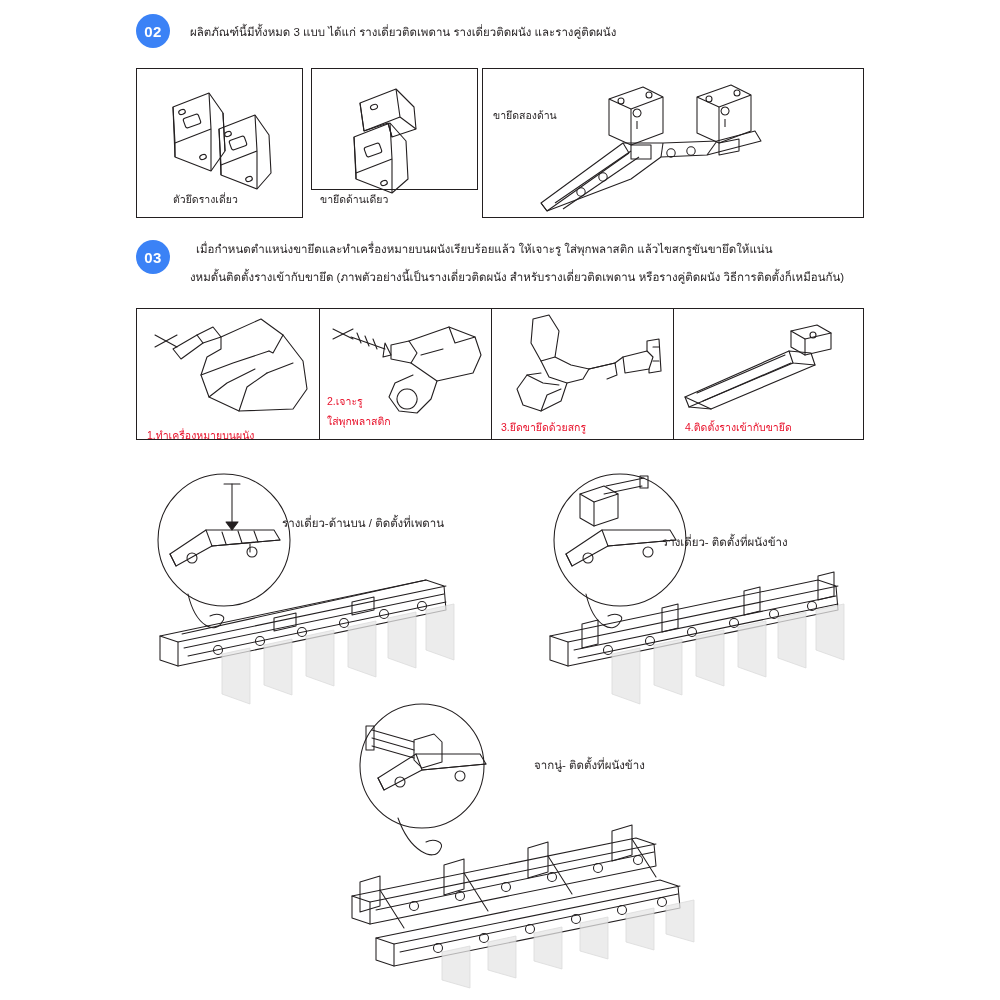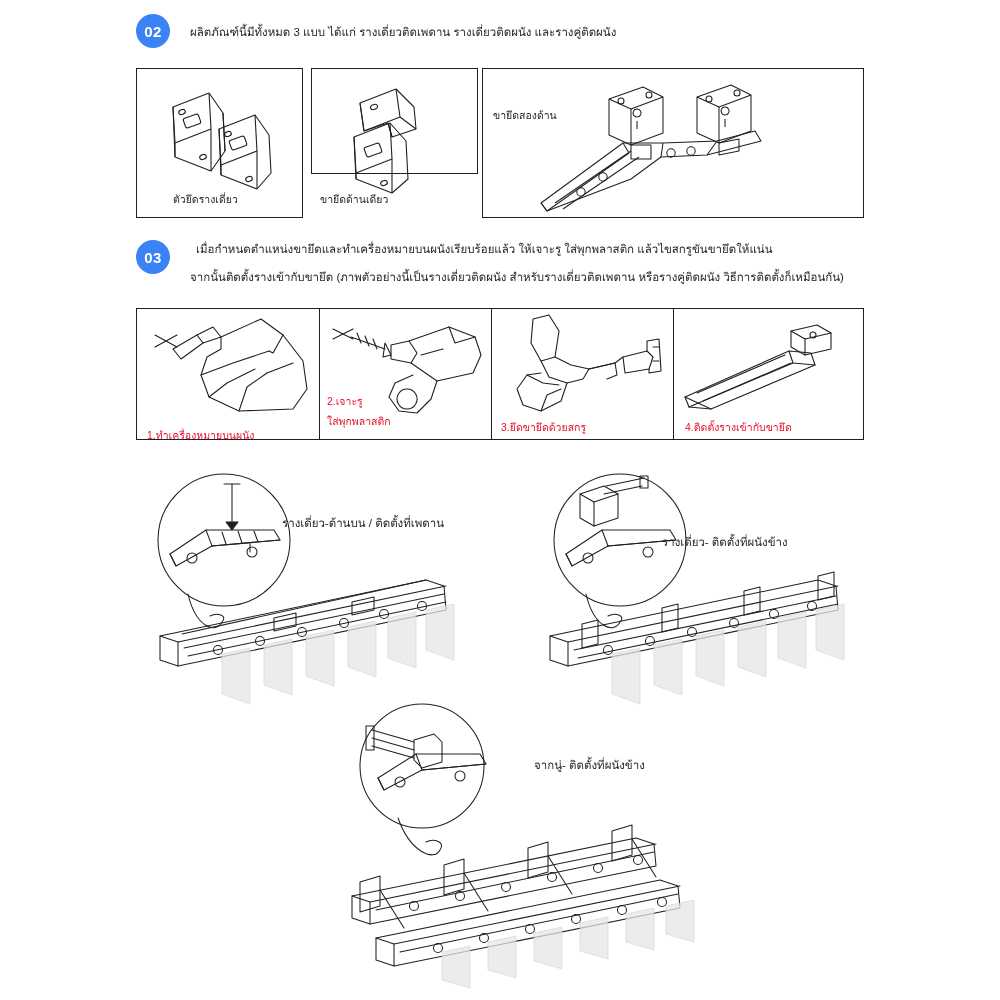--- a/index.html
+++ b/index.html
@@ -110,21 +110,21 @@
       <path d="M104 30 L106 66 L106 104"></path>
       <path d="M70 80 L106 66"></path>
       <rect x="79" y="53" width="16" height="10" rx="2" transform="rotate(-20 87 58)"></rect>
       <ellipse cx="77" cy="49" rx="3.4" ry="2.4" transform="rotate(-20 77 49)"></ellipse>
       <ellipse cx="98" cy="94" rx="3.4" ry="2.4" transform="rotate(-20 98 94)"></ellipse>
     </g>
   </svg>
   <div class="panel-caption" style="left:8px; top:122px;margin-left:28px;">ตัวยึดรางเดี่ยว</div>
 </div>
 
-<div class="panel" style="left:311px; top:68px; width:167px; height:106px;">
+<div class="panel" style="left:311px; top:68px; width:167px; height:122px;">
   <svg class="art" style="left:18px; top:14px;" width="136" height="112" viewBox="0 0 136 112">
     <g fill="none" stroke="#231f20" stroke-width="1.1" stroke-linejoin="round">
       <path d="M30 20 L66 6 L84 24 L86 46 L62 54 L58 40 L34 48 Z"></path>
       <path d="M30 20 L34 48"></path>
       <path d="M66 6 L70 34 L86 46"></path>
       <path d="M34 48 L70 34"></path>
       <path d="M58 40 L62 54"></path>
       <ellipse cx="44" cy="24" rx="3.6" ry="2.5" transform="rotate(-20 44 24)"></ellipse>
       <path d="M24 54 L60 40 L76 58 L78 96 L62 110 L26 96 Z"></path>
       <path d="M24 54 L26 90 L26 96"></path>
@@ -175,21 +175,21 @@
       <path d="M208 60 L228 56 L228 68 L208 72 Z"></path>
     </g>
   </svg>
 </div>
 
 <div class="step-badge" style="left:136px; top:240px;">
   <span>03</span>
 </div>
 
 <div class="step-text" style="left:190px; top:240px;margin-left:6px;">เมื่อกำหนดตำแหน่งขายึดและทำเครื่องหมายบนผนังเรียบร้อยแล้ว  ให้เจาะรู  ใส่พุกพลาสติก  แล้วไขสกรูขันขายึดให้แน่น</div>
-<div class="step-text" style="left:190px; top:268px;">จากนั้นติดตั้งรางเข้ากับขายึด  (ภาพตัวอย่างนี้เป็นรางเดี่ยวติดผนัง  สำหรับรางเดี่ยวติดเพดาน  หรือรางคู่ติดผนัง  วิธีการติดตั้งก็เหมือนกัน)</div>
+<div class="step-text" style="left:190px; top:268px;">งหมดั้นติดตั้งรางเข้ากับขายึด  (ภาพตัวอย่างนี้เป็นรางเดี่ยวติดผนัง  สำหรับรางเดี่ยวติดเพดาน  หรือรางคู่ติดผนัง  วิธีการติดตั้งก็เหมือนกัน)</div>
 
 <div class="panel" style="left:136px; top:308px; width:728px; height:132px;">
   <div class="divider-v" style="left:182px; top:0; height:130px;"></div>
   <div class="divider-v" style="left:354px; top:0; height:130px;"></div>
   <div class="divider-v" style="left:536px; top:0; height:130px;"></div>
 
   <svg class="art" style="left:6px; top:4px;" width="176" height="104" viewBox="0 0 176 104">
     <g fill="none" stroke="#231f20" stroke-width="1.1" stroke-linejoin="round" stroke-linecap="round">
       <path d="M12 22 L34 34"></path>
       <path d="M34 22 L12 34"></path>

